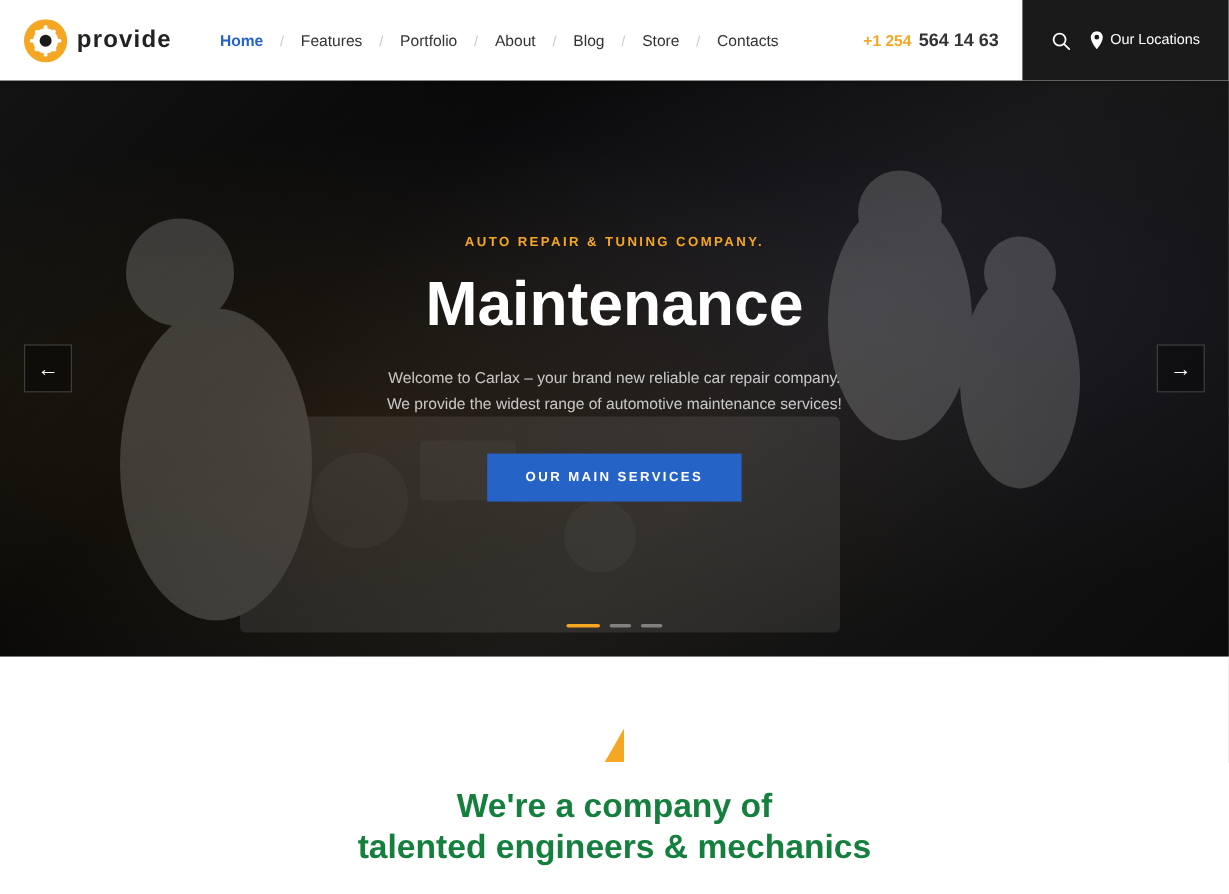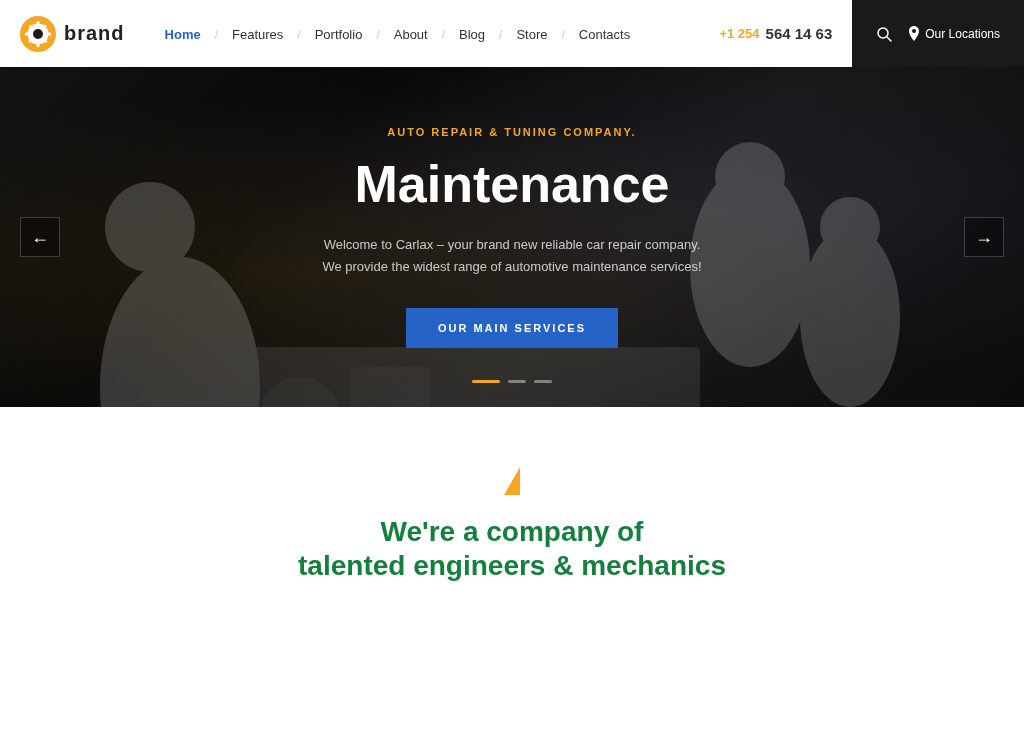--- a/index.html
+++ b/index.html
@@ -84,21 +84,20 @@
     }
     .search-icon-btn {
       color: #fff;
       font-size: 16px;
       cursor: pointer;
       display: flex;
       align-items: center;
     }
     .location-area {
       display: flex;
-      align-items: center;
       gap: 5px;
       color: #fff;
       font-size: 12px;
       cursor: pointer;
     }
     .appointment-btn {
       background: transparent;
       border: 1.5px solid #555;
       color: #fff;
       padding: 8px 16px;
@@ -106,21 +105,21 @@
       font-weight: 700;
       letter-spacing: 1px;
       cursor: pointer;
       text-transform: uppercase;
     }
 
     
     .hero {
       position: relative;
       width: 1024px;
-      height: 340px;
+      height: 480px;
       overflow: hidden;
       background: #1a1a1a;
     }
     .hero-bg {
       position: absolute;
       inset: 0;
       background: 
         linear-gradient(rgba(0,0,0,0.55), rgba(0,0,0,0.55)),
         linear-gradient(135deg, #2a2a2a 0%, #111 30%, #333 60%, #1a1a1a 100%);
       width: 100%;
@@ -257,21 +256,21 @@
 
       <rect x="16.5" y="5" width="3" height="4" rx="1" fill="#fff"></rect>
       <rect x="16.5" y="27" width="3" height="4" rx="1" fill="#fff"></rect>
       <rect x="5" y="16.5" width="4" height="3" rx="1" fill="#fff"></rect>
       <rect x="27" y="16.5" width="4" height="3" rx="1" fill="#fff"></rect>
       <rect x="9.5" y="9" width="3" height="4" rx="1" fill="#fff" transform="rotate(-45 11 11)"></rect>
       <rect x="23.5" y="23" width="3" height="4" rx="1" fill="#fff" transform="rotate(-45 25 25)"></rect>
       <rect x="23" y="9" width="3" height="4" rx="1" fill="#fff" transform="rotate(45 25 11)"></rect>
       <rect x="9" y="23" width="3" height="4" rx="1" fill="#fff" transform="rotate(45 11 25)"></rect>
     </svg>
-    <span class="logo-text">brand</span>
+    <span class="logo-text">provide</span>
   </a>
 
   <ul class="nav-links">
     <li><a href="#" class="active">Home</a></li>
     <li><span class="sep">/</span></li>
     <li><a href="#">Features</a></li>
     <li><span class="sep">/</span></li>
     <li><a href="#">Portfolio</a></li>
     <li><span class="sep">/</span></li>
     <li><a href="#">About</a></li>

